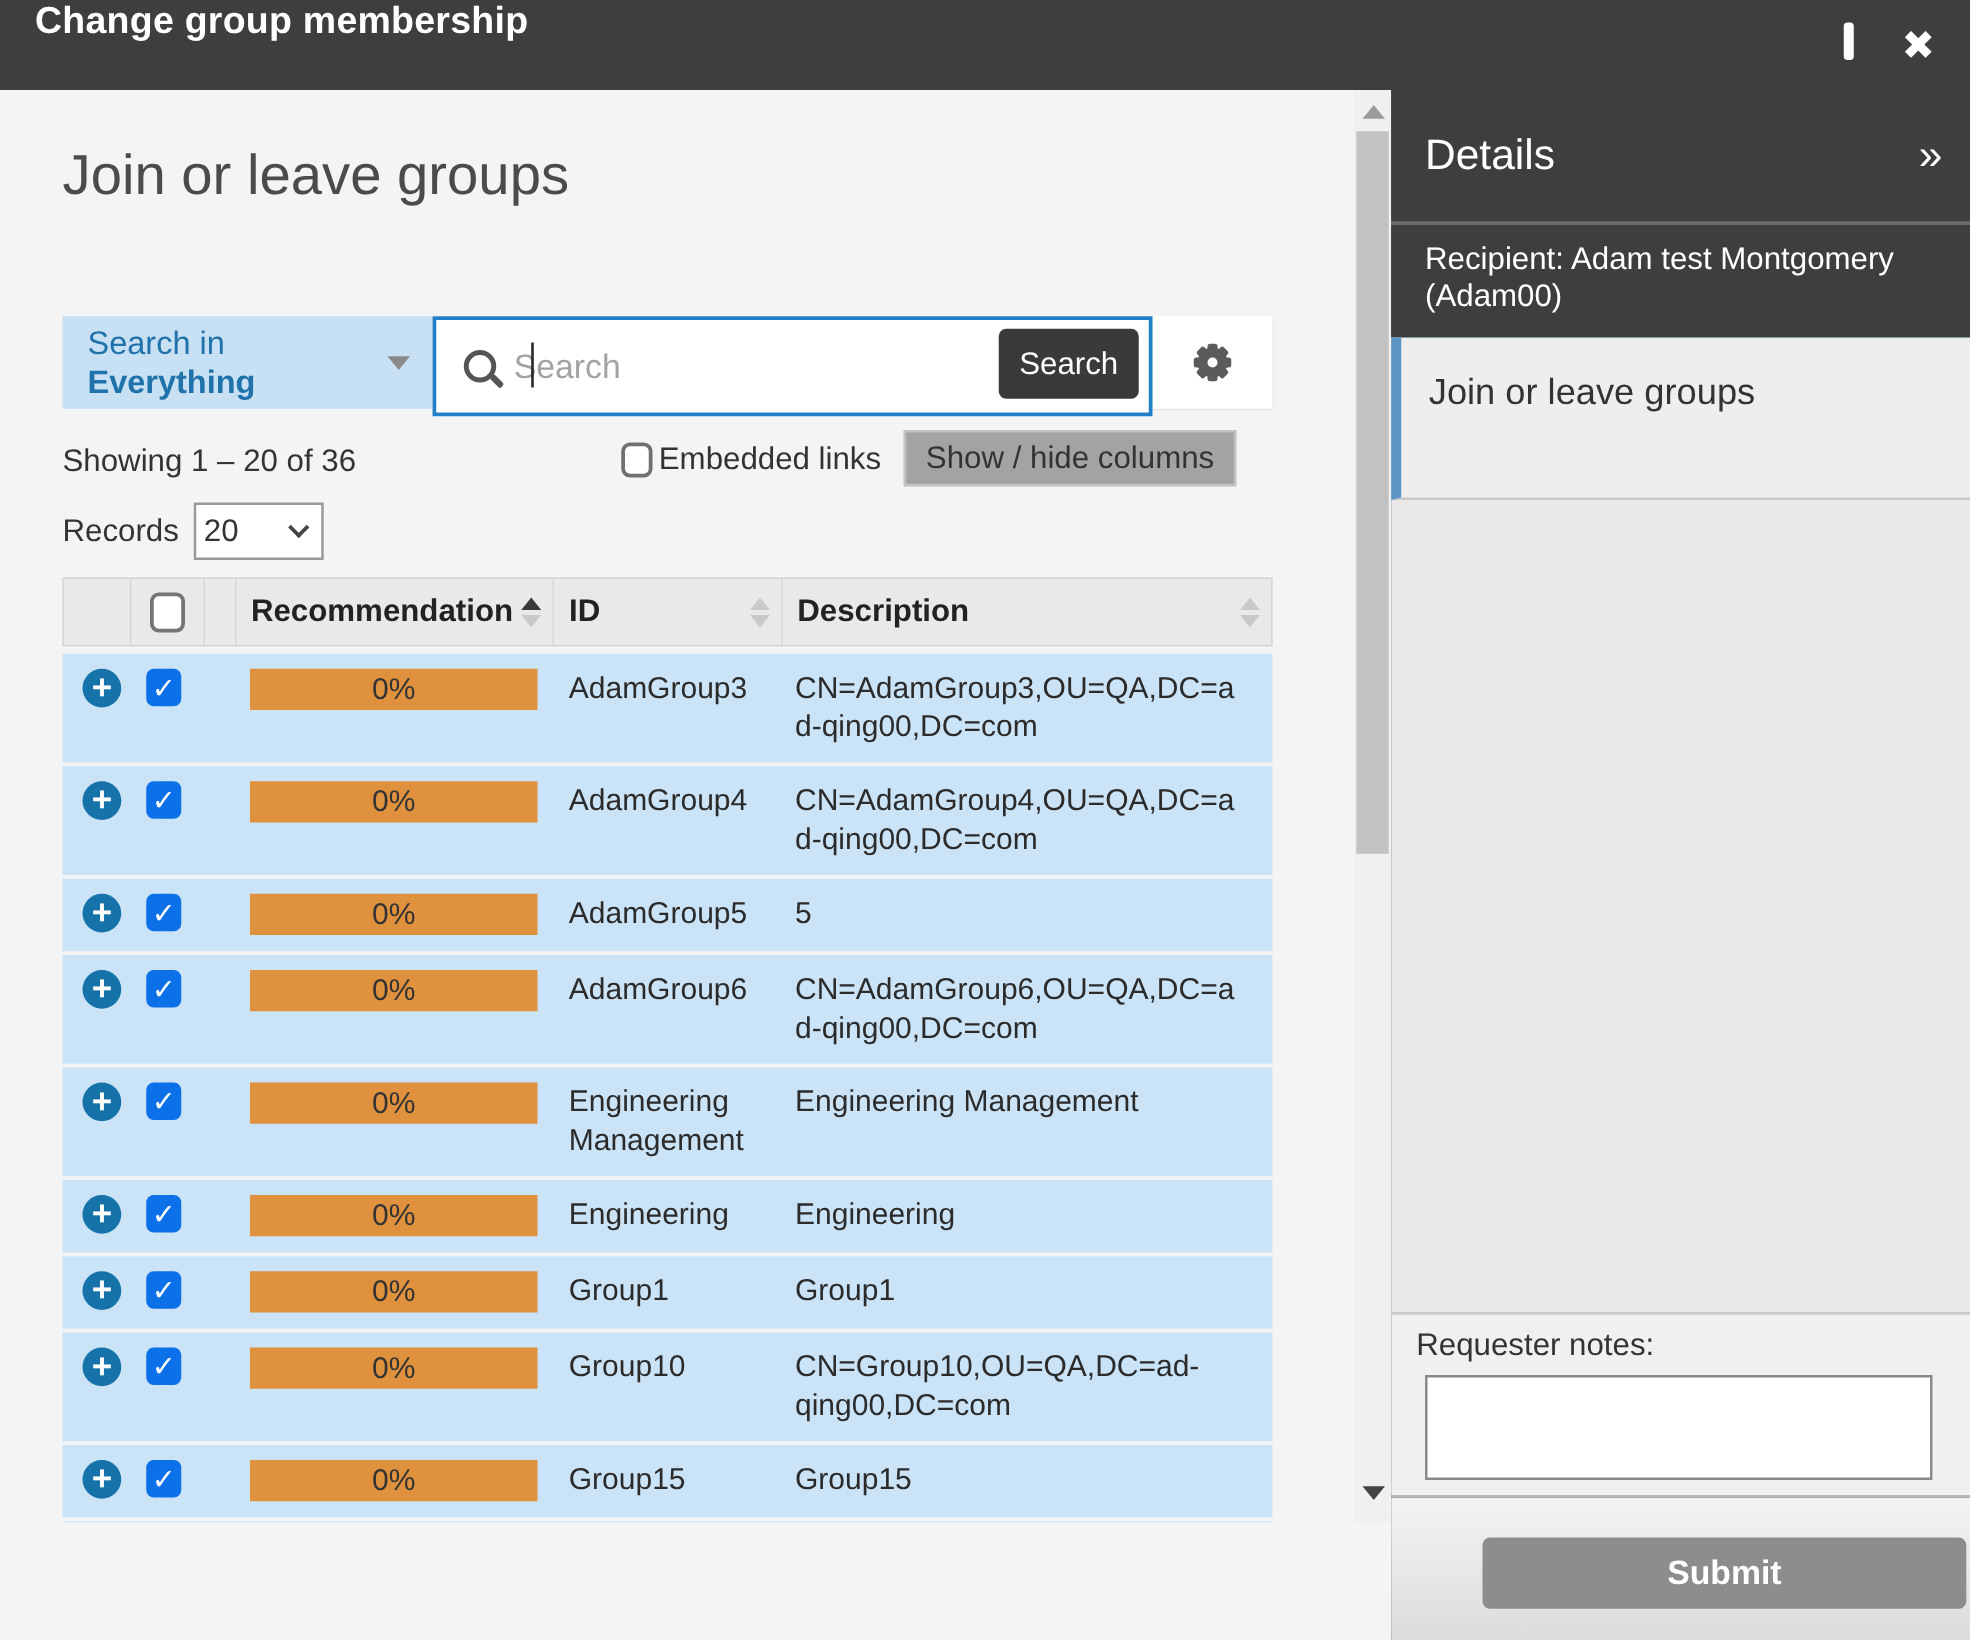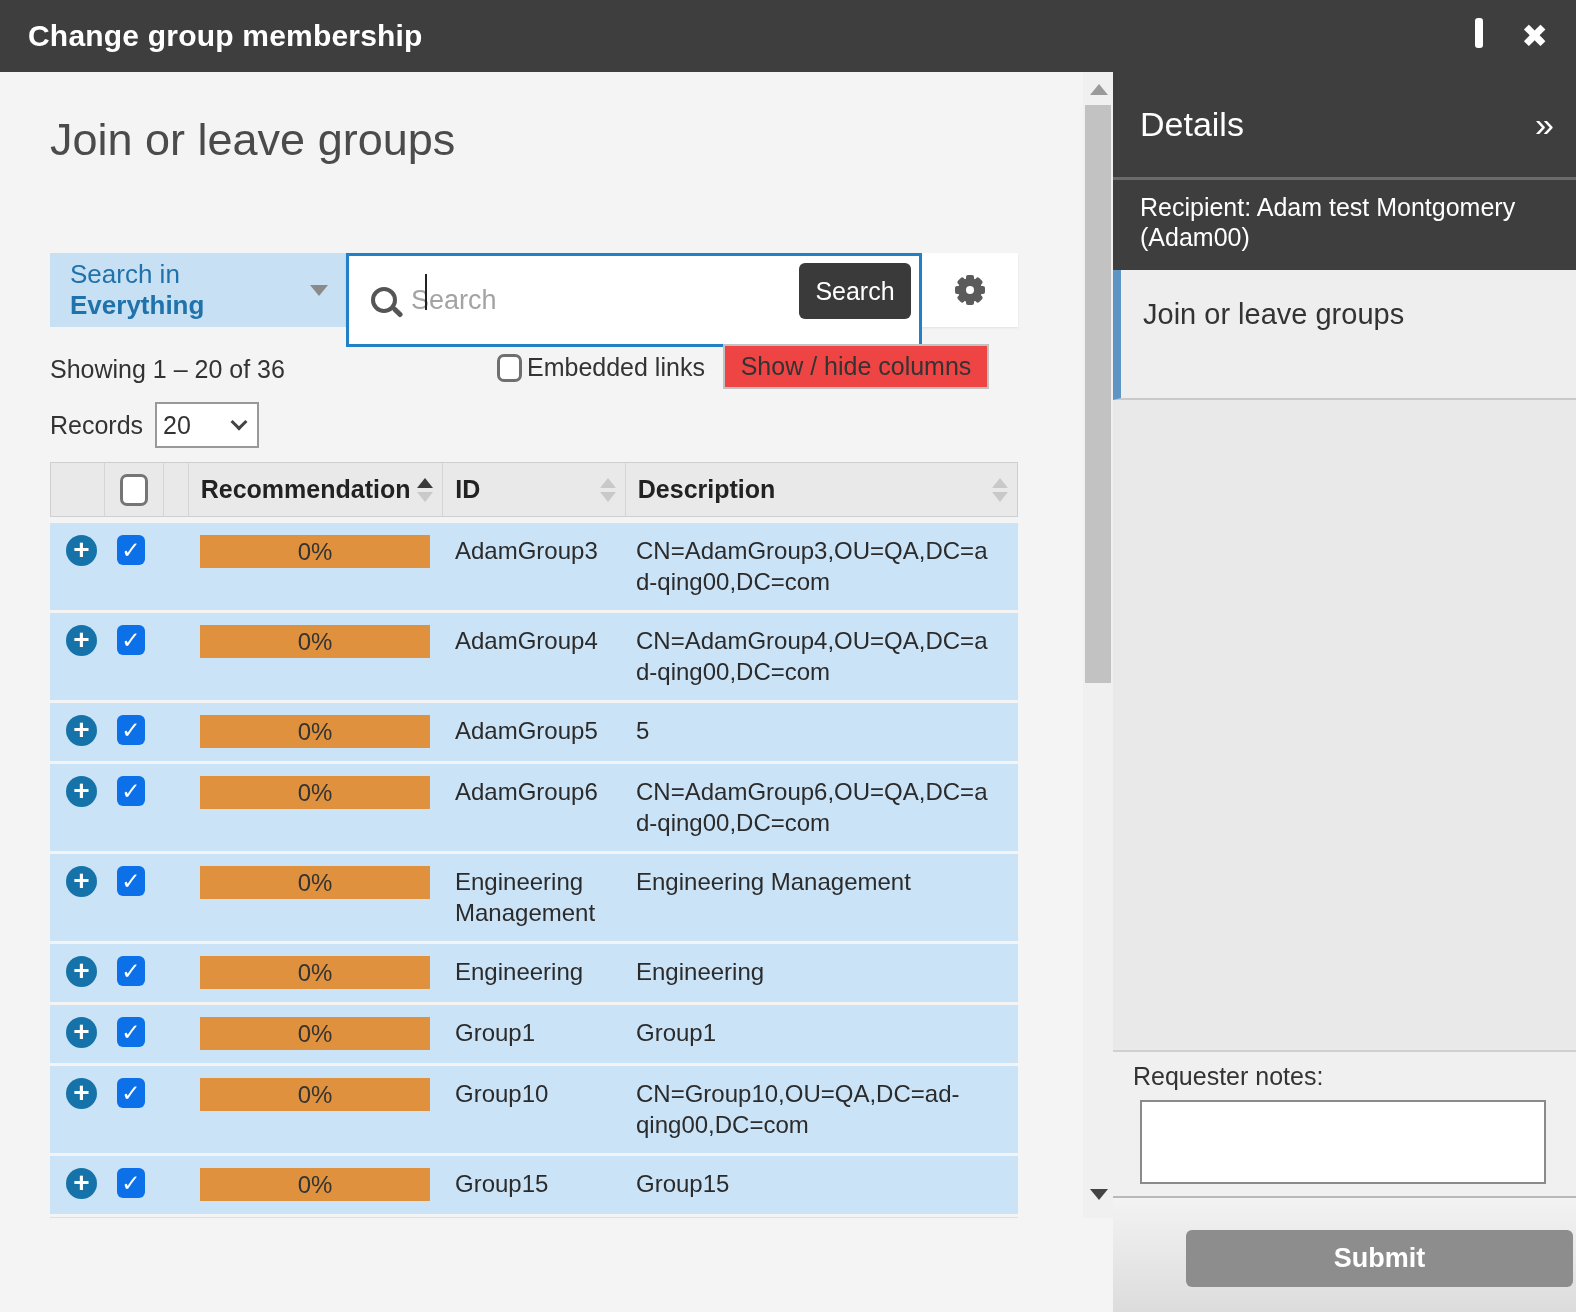--- a/index.html
+++ b/index.html
@@ -1,40 +1,40 @@
 <!DOCTYPE html>
 <html><head>
 <meta charset="utf-8">
 <style>
   * { margin:0; padding:0; box-sizing:border-box; }
   html,body { width:1576px; height:1312px; overflow:hidden;
     font-family:"Liberation Sans","DejaVu Sans",sans-serif; background:#f4f4f4; }
 
   
   .titlebar{position:absolute;left:0;top:0;width:1576px;height:72px;background:#3e3e3e;
-    display:flex;align-items:center;padding:0 28px;}
+    display:flex;padding:0 28px;}
   .titlebar .wtitle{color:#fff;font-size:30px;font-weight:bold;letter-spacing:.2px;}
   .titlebar .winbtns{margin-left:auto;display:flex;align-items:center;gap:38px;}
   .max-ico{width:36px;height:27px;border:4px solid #fff;border-top-width:9px;border-radius:3px;}
   .close-ico{color:#fff;font-size:32px;font-weight:bold;line-height:1;}
 
   
   .main{position:absolute;left:0;top:72px;width:1083px;height:1146px;background:#f4f4f4;overflow:hidden;}
   .heading{position:absolute;left:50px;top:42px;font-size:45px;font-weight:400;color:#4b4b4b;}
 
   
   .search-row{position:absolute;left:50px;top:181px;height:74px;display:flex;}
   .scope{width:296px;height:74px;background:#c7e0f3;display:flex;align-items:center;
     padding:0 18px 0 20px;cursor:pointer;}
   .scope .stxt{font-size:26px;color:#1f72aa;}
   .scope .stxt b{font-weight:700;}
   .scope .caret{margin-left:auto;width:0;height:0;border-left:9px solid transparent;
     border-right:9px solid transparent;border-top:11px solid #8a8a8a;}
   .searchwrap{width:672px;height:74px;background:#fff;display:flex;box-shadow:0 1px 2px rgba(0,0,0,.08);}
-  .inputbox{position:relative;width:576px;height:94px;border:3px solid #2180c6;background:#fff;
+  .inputbox{position:relative;width:576px;height:80px;border:3px solid #2180c6;background:#fff;
     display:flex;align-items:center;}
   .mag{position:relative;width:26px;height:26px;border:4px solid #555;border-radius:50%;margin-left:22px;}
   .mag::after{content:"";position:absolute;width:5px;height:12px;background:#555;border-radius:2px;
     right:-7px;bottom:-9px;transform:rotate(-45deg);}
   .caretbar{position:absolute;left:76px;top:18px;width:2px;height:36px;background:#222;}
   .sinput{flex:1;border:none;outline:none;font-size:27px;color:#333;padding-left:14px;
     font-family:inherit;background:transparent;}
   .sinput::placeholder{color:#a3a3a3;}
   .searchbtn{width:112px;height:56px;margin:6px 8px 0 0;background:#3a3a3a;color:#fff;border:none;
     border-radius:6px;font-size:25px;font-family:inherit;align-self:flex-start;margin-top:7px;cursor:pointer;}
@@ -44,21 +44,21 @@
   .gear i:nth-child(2){transform:rotate(45deg);} .gear i:nth-child(3){transform:rotate(90deg);}
   .gear i:nth-child(4){transform:rotate(135deg);}
   .gear .core{position:absolute;left:6px;top:6px;width:24px;height:24px;background:#5b5b5b;border-radius:50%;}
   .gear .hole{position:absolute;left:14px;top:14px;width:8px;height:8px;background:#fff;border-radius:50%;}
 
   
   .showing{position:absolute;left:50px;top:283px;font-size:25px;color:#333;text-align:right;}
   .embedded{position:absolute;left:497px;top:281px;display:flex;align-items:center;gap:5px;}
   .cb-empty{width:25px;height:28px;background:#fff;border:3px solid #6f6f6f;border-radius:7px;}
   .embedded .lbl{font-size:25px;color:#333;}
-  .colsbtn{position:absolute;left:723px;top:272px;width:266px;height:45px;background:#ef4444;
+  .colsbtn{position:absolute;left:723px;top:272px;width:266px;height:45px;background:#a3a3a3;
     border:2px solid #c2c2c2;font-size:25px;color:#333;font-family:inherit;cursor:pointer;}
   .records{position:absolute;left:50px;top:330px;display:flex;align-items:center;gap:12px;}
   .records .lbl{font-size:25px;color:#333;}
   .recsel{width:104px;height:46px;border:2px solid #999;background:#fff;display:flex;align-items:center;
     padding:0 12px 0 6px;cursor:pointer;justify-content:center;}
   .recsel .val{font-size:25px;color:#333;}
   .chev{margin-left:auto;width:12px;height:12px;border-right:3px solid #444;border-bottom:3px solid #444;
     transform:rotate(45deg);margin-top:-6px;}
 
   

